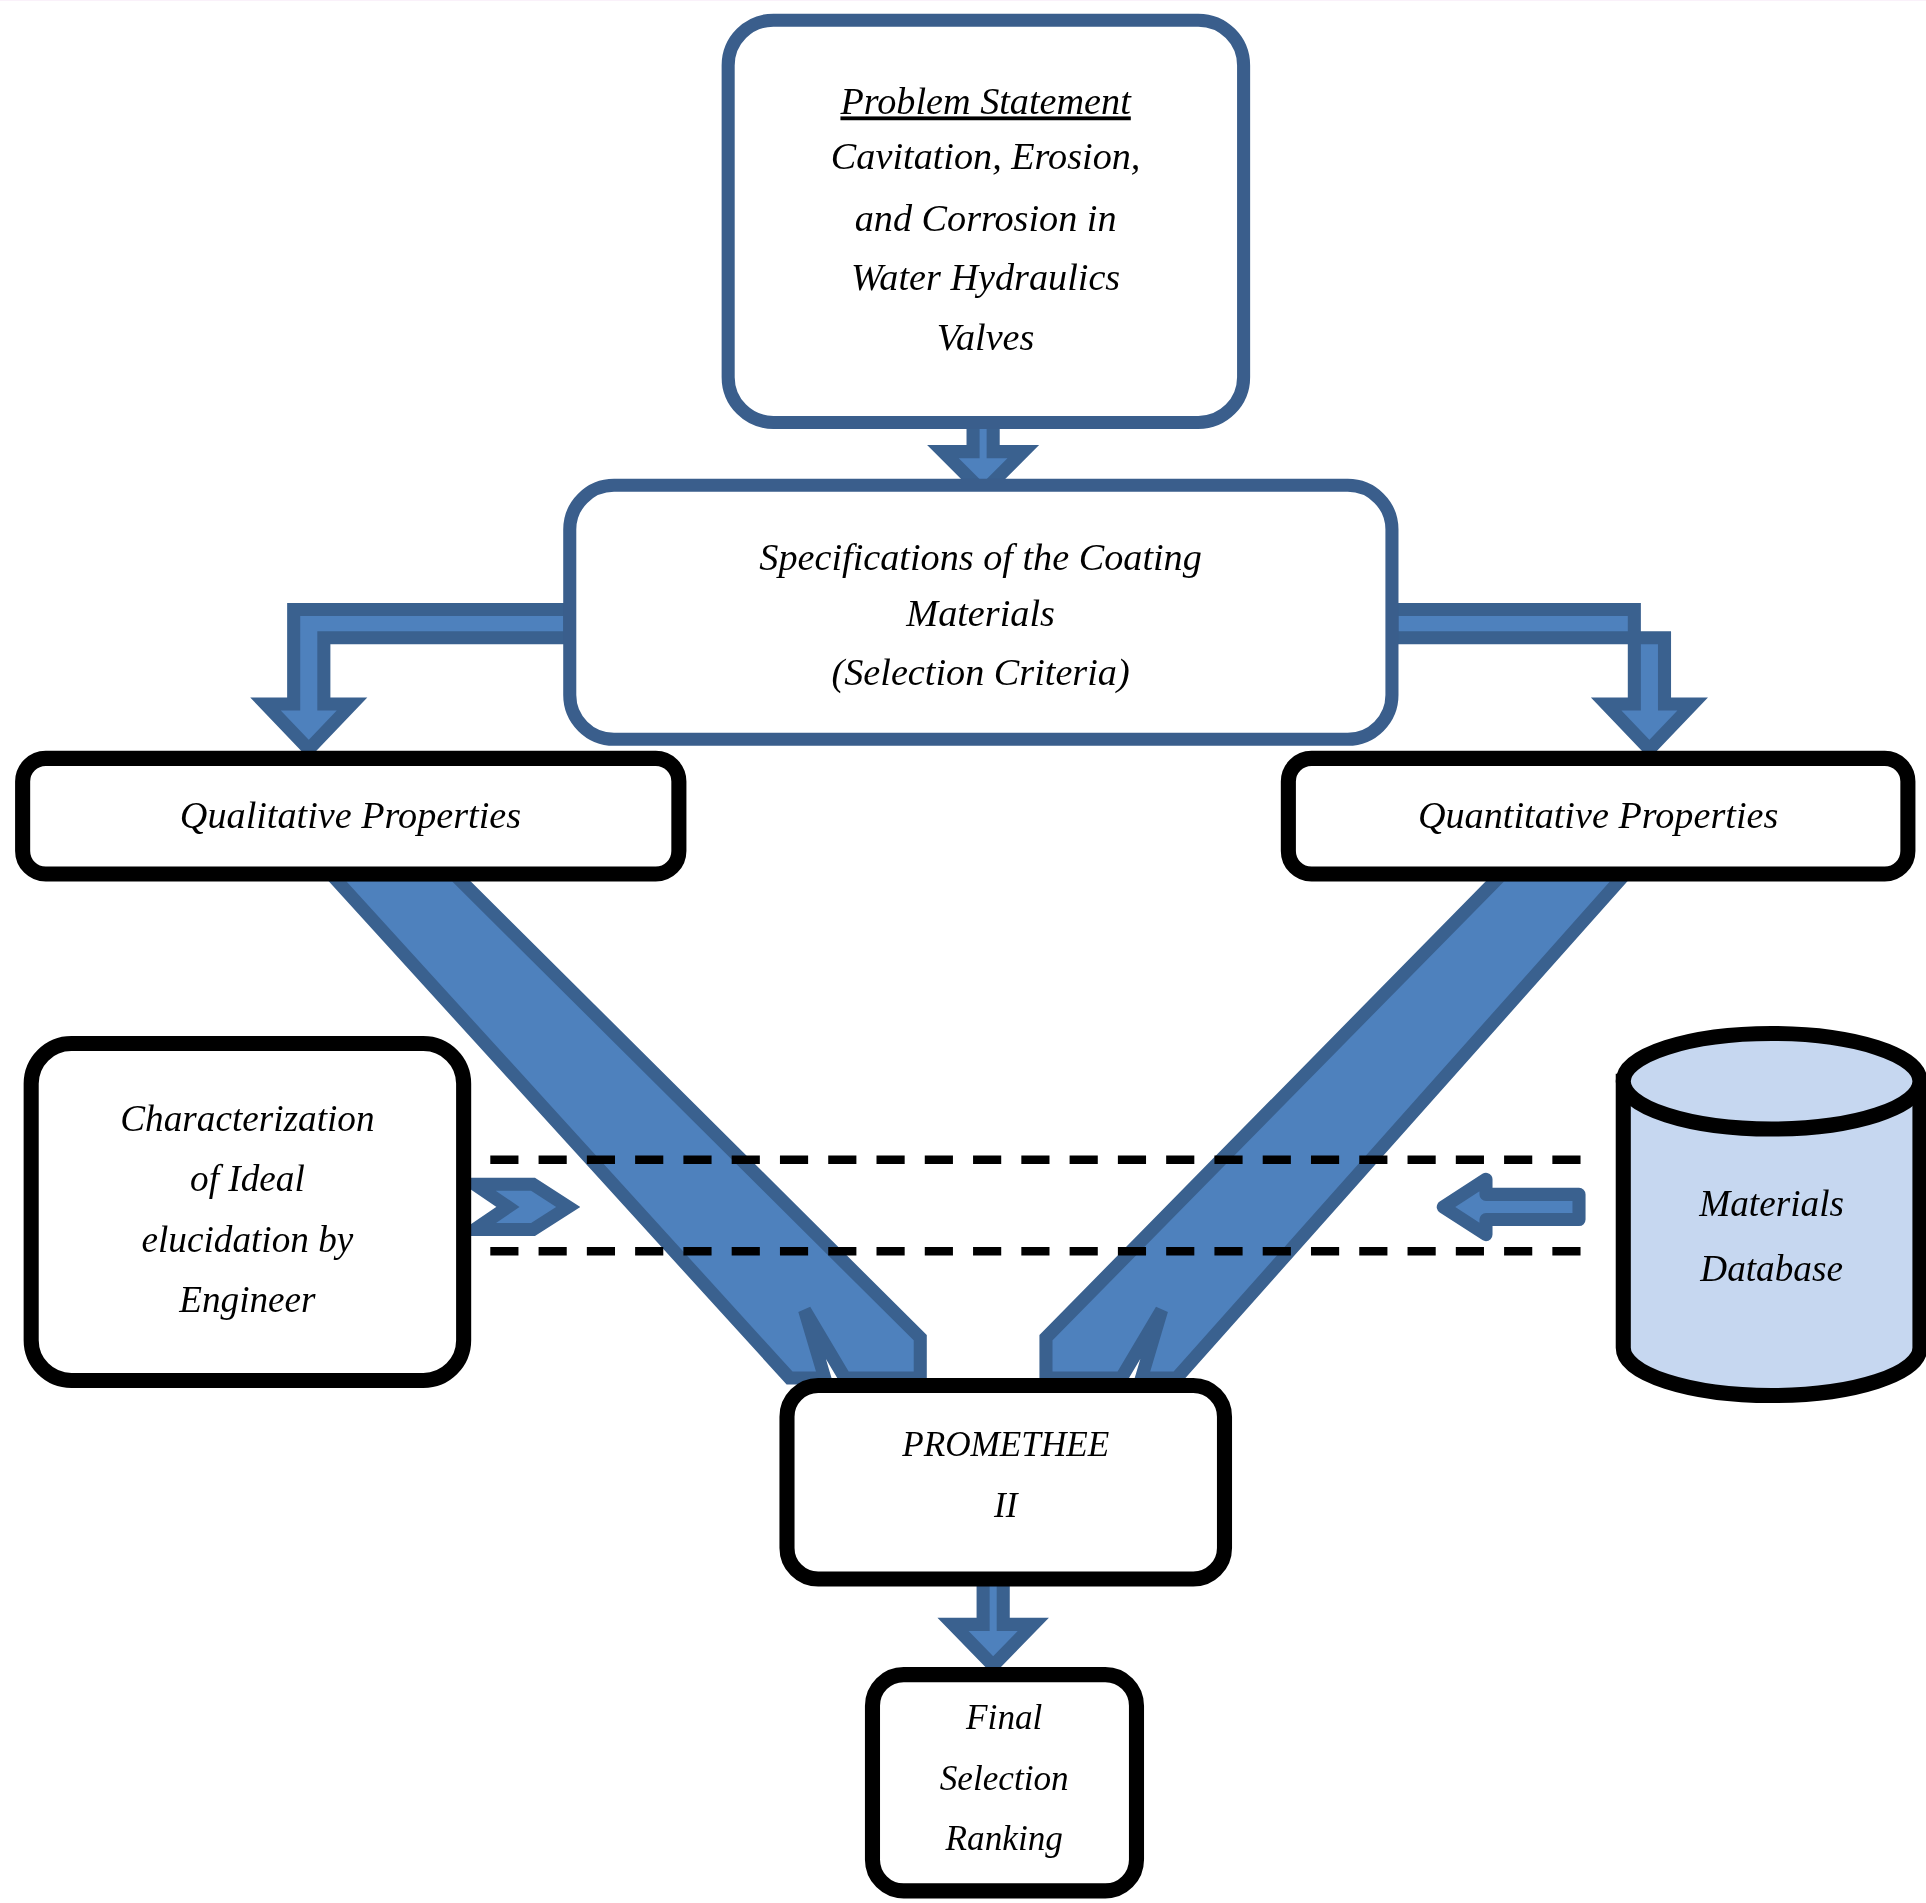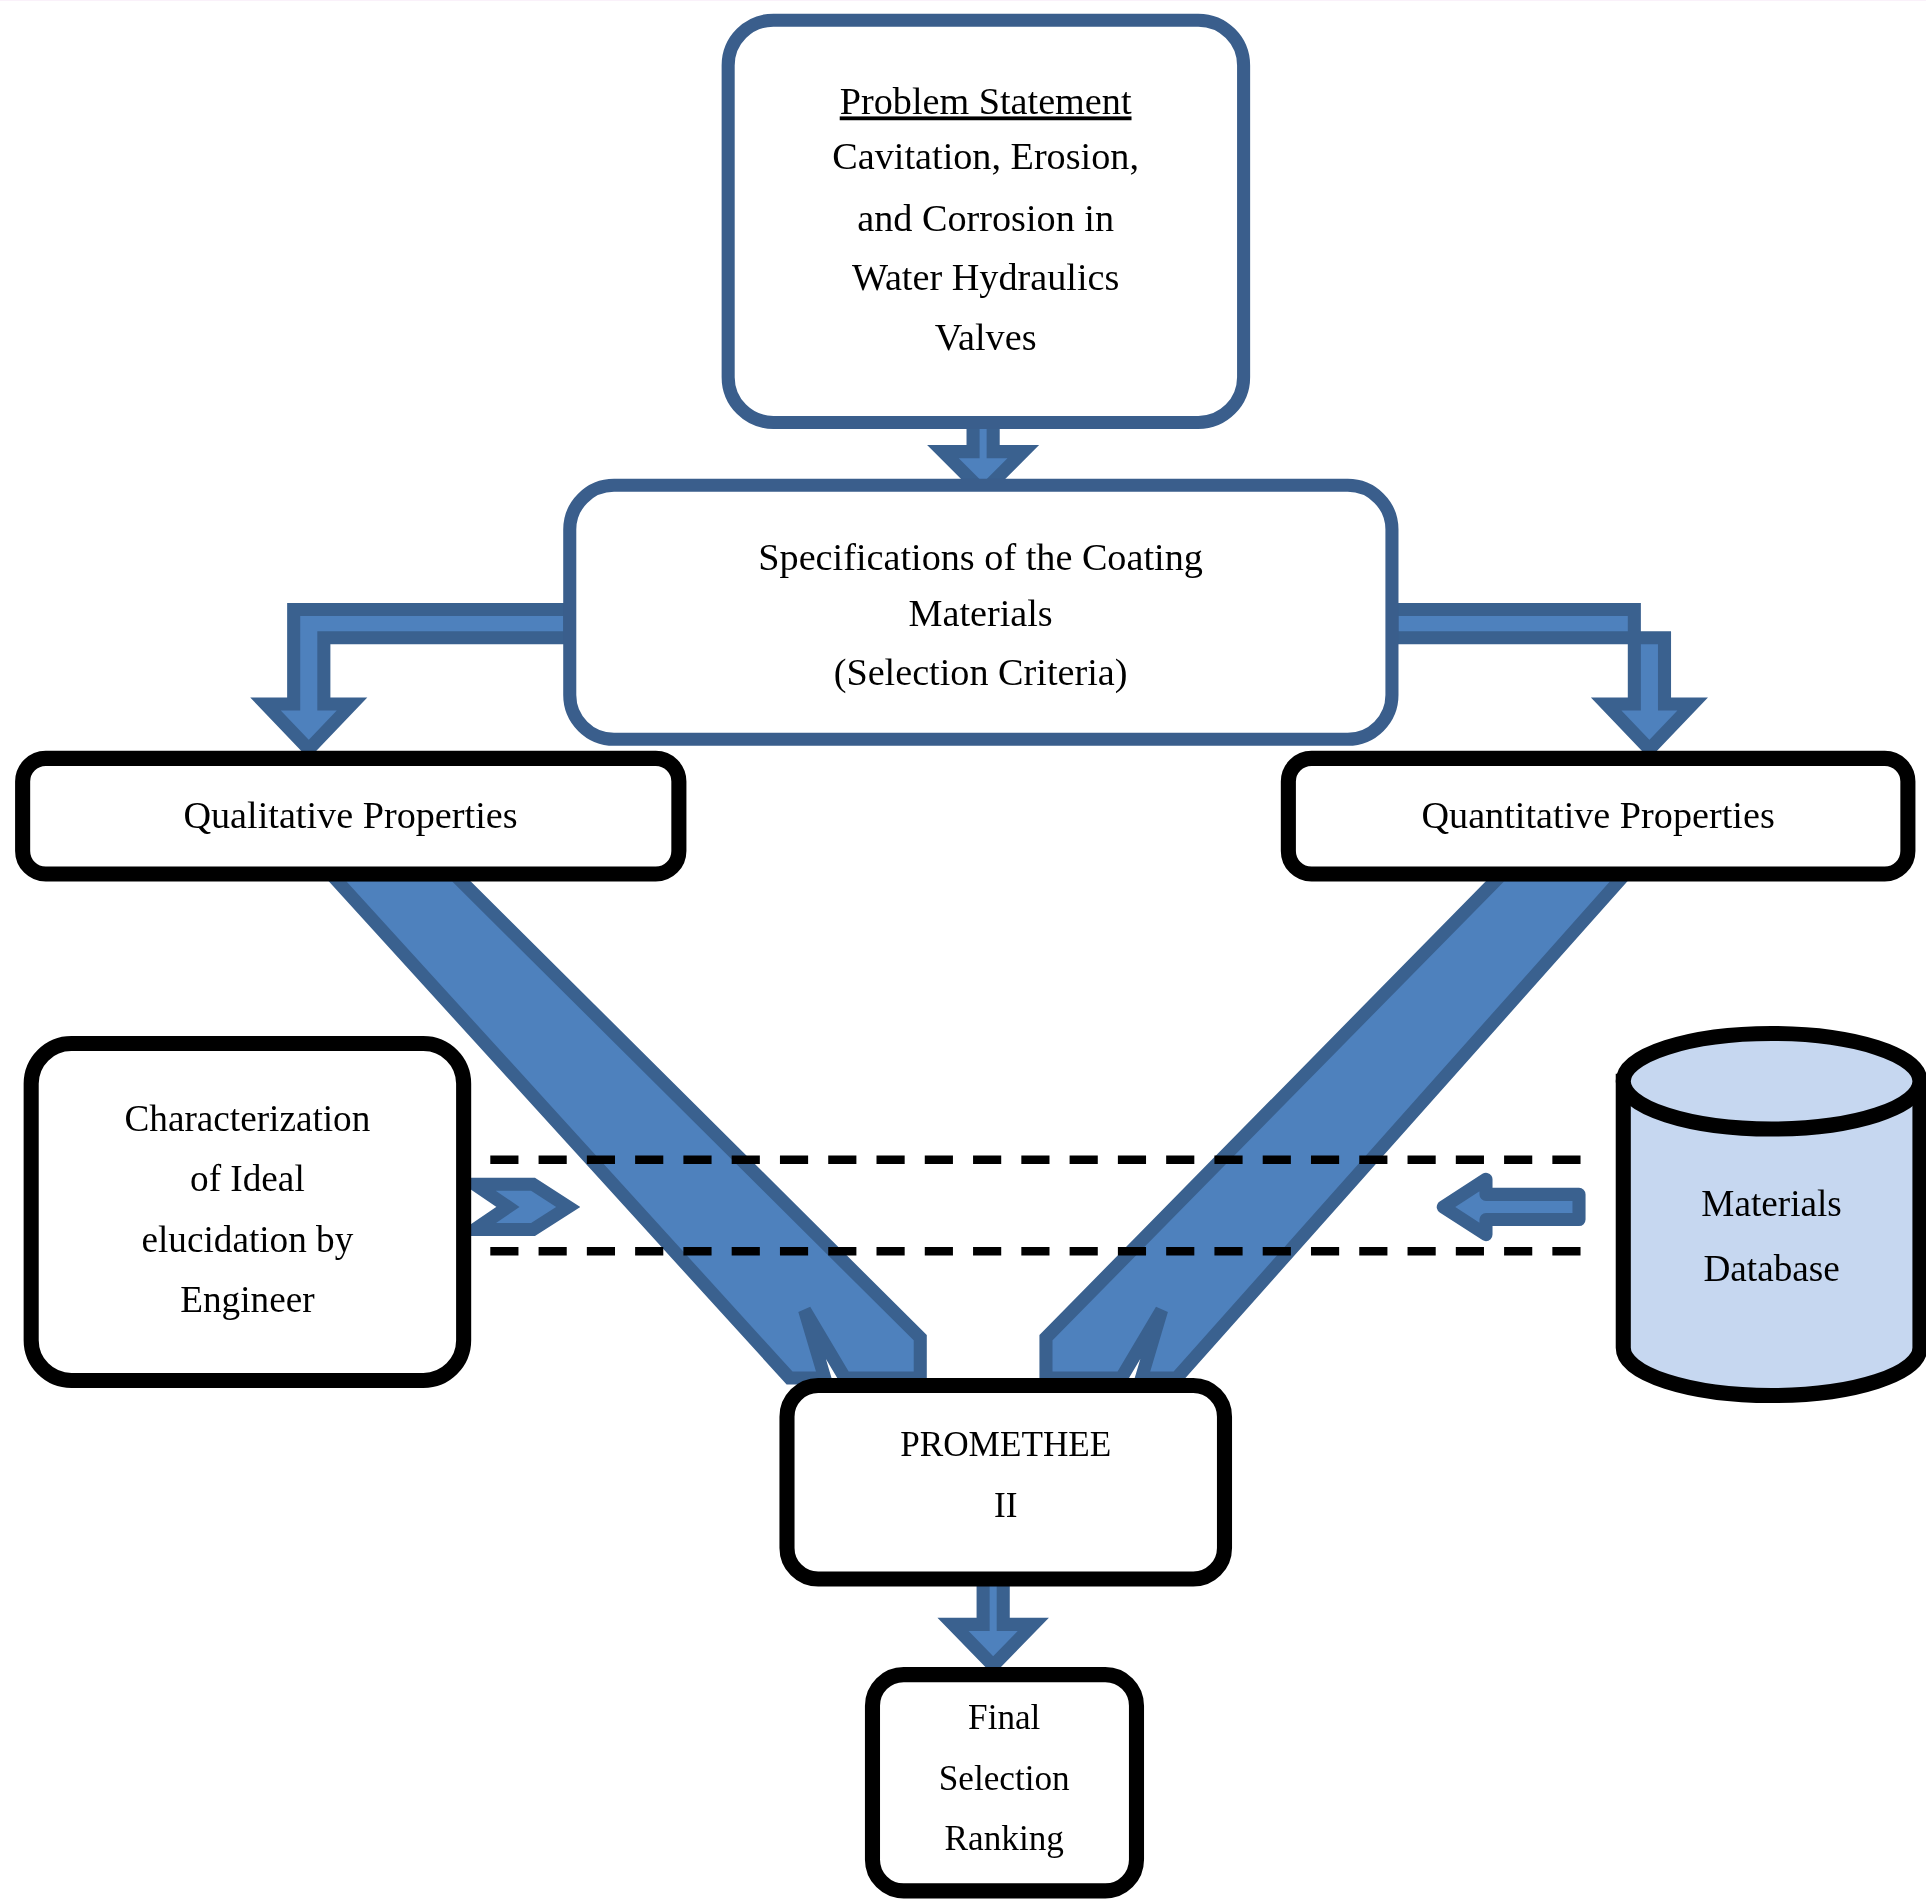--- a/index.html
+++ b/index.html
@@ -6,20 +6,21 @@
     margin: 0;
     padding: 0;
     background: #ffffff;
   }
   #canvas-wrap {
     position: relative;
     width: 1926px;
     height: 1904px;
     background: #a21caf;
     overflow: hidden;
+    font-style: italic;
   }
   svg#flow {
     display: block;
     width: 1926px;
     height: 1904px;
   }
   .node-text {
     font-family: "Liberation Serif", "DejaVu Serif", serif;
     fill: #000000;
     text-anchor: middle;

